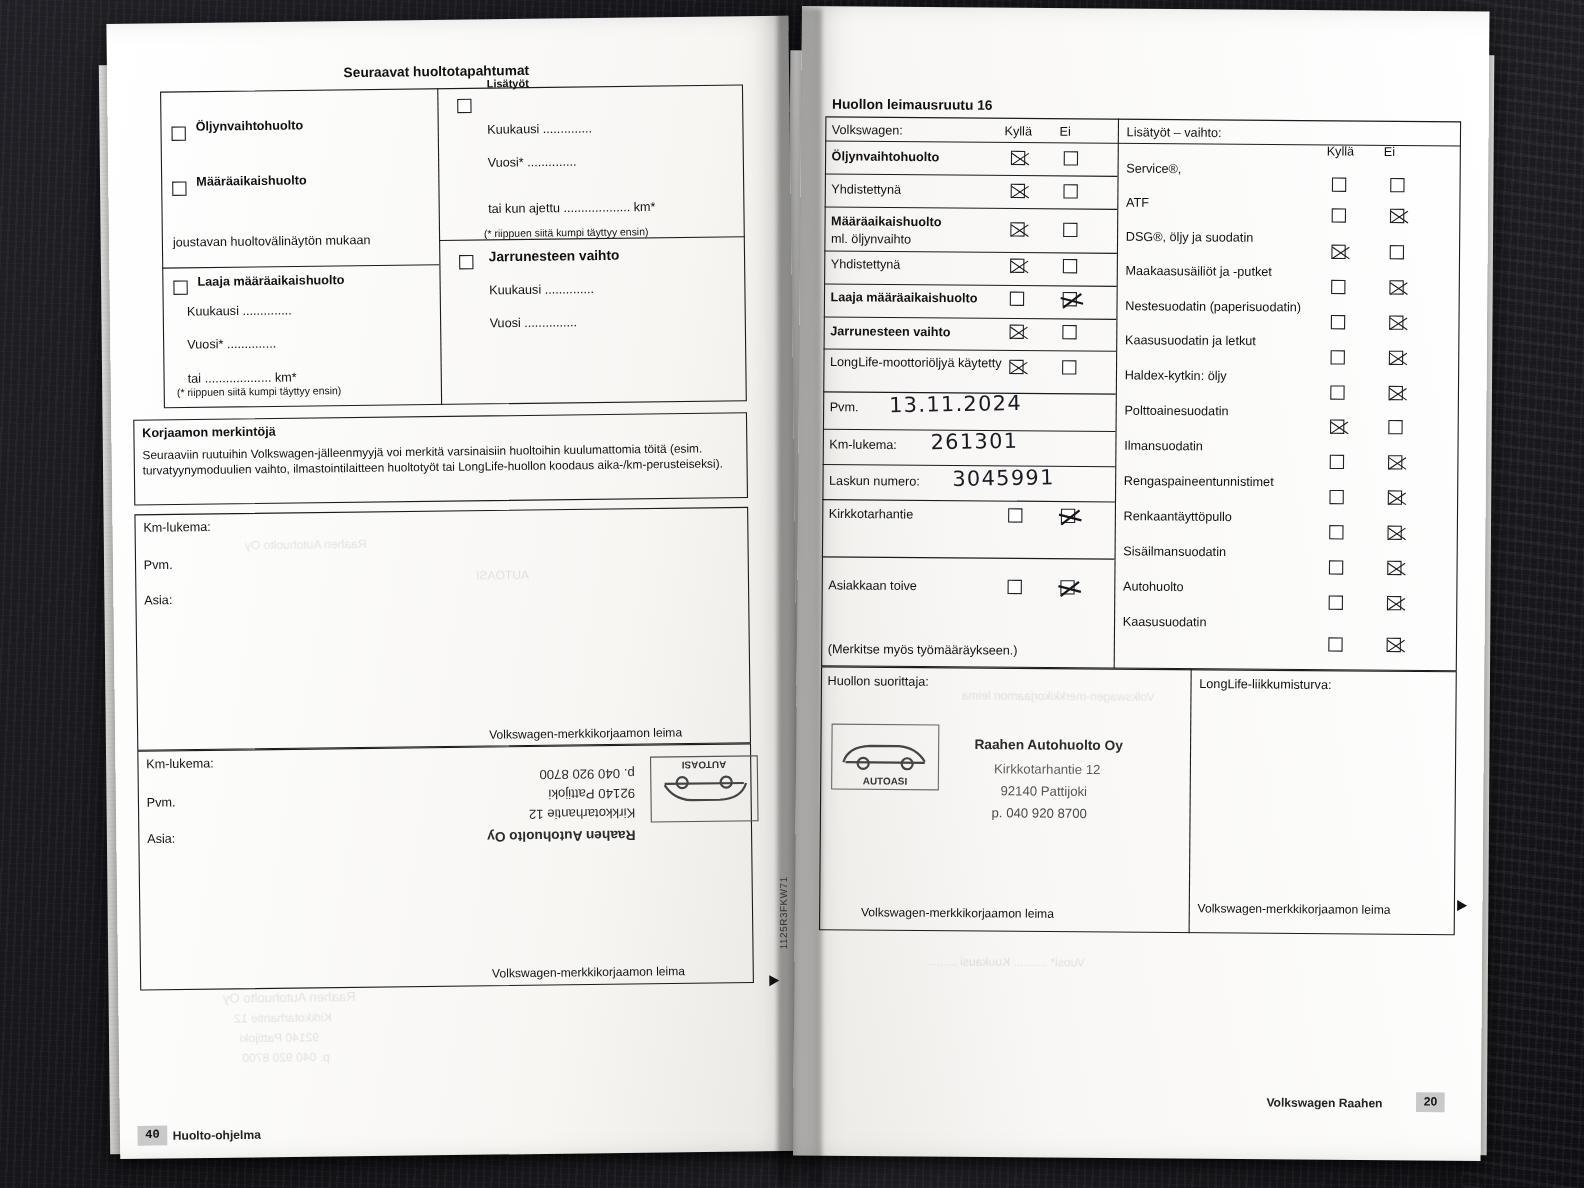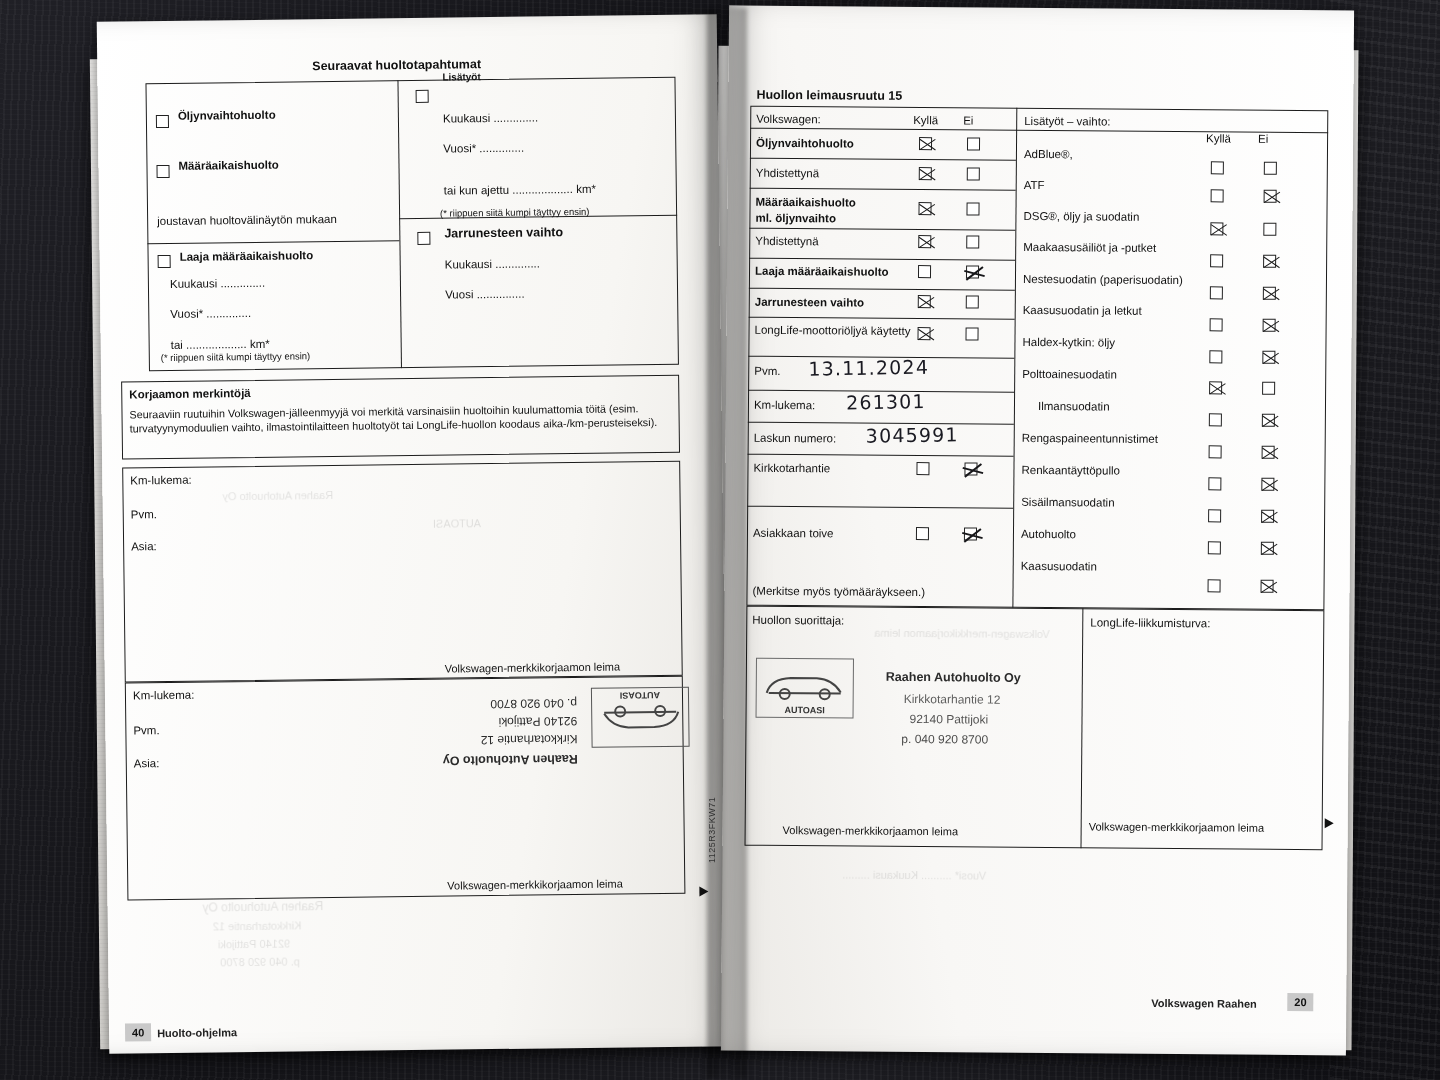--- a/index.html
+++ b/index.html
@@ -223,30 +223,30 @@
         <div class="txt">AUTOASI</div>
       </div>
 
       <div class="ghost" style="left:95px;top:880px;font-size:12px;">Raahen Autohuolto Oy</div>
       <div class="ghost" style="left:105px;top:900px;font-size:11px;">Kirkkotarhantie 12</div>
       <div class="ghost" style="left:110px;top:918px;font-size:11px;">92140 Pattijoki</div>
       <div class="ghost" style="left:112px;top:936px;font-size:11px;">p. 040 920 8700</div>
 
       <div class="tri" style="left:592px;top:872px;"></div>
 
-      <div class="pgnum" style="left:16px;top:1002px;">40</div>
+      <div class="pgnum" style="left:16px;top:1002px;font-family:Liberation Mono, monospace;">40</div>
       <div class="footer" style="left:48px;top:1006px;font-weight:bold;">Huolto-ohjelma</div>
 
     </div>
   </div>
 
   <div class="page right">
     <div class="inner">
 
-      <div class="lbl b" style="left:28px;top:82px;font-size:12.5px;">Huollon leimausruutu 15</div>
+      <div class="lbl b" style="left:28px;top:82px;font-size:12.5px;">Huollon leimausruutu 16</div>
 
       <div class="box" style="left:22px;top:100px;width:578px;height:500px;"></div>
 
       <div class="box" style="left:22px;top:122px;width:578px;height:0;border-top:1px solid #1c1c1c;border-left:none;border-right:none;border-bottom:none;"></div>
 
       <div class="box" style="left:288px;top:100px;width:0;height:500px;border-left:1px solid #1c1c1c;border-right:none;border-top:none;border-bottom:none;"></div>
 
       <div class="lbl" style="left:28px;top:106px;">Volkswagen:</div>
       <div class="lbl" style="left:185px;top:106px;">Kyllä</div>
       <div class="lbl" style="left:235px;top:106px;">Ei</div>
@@ -258,21 +258,21 @@
       <div class="cb x" style="left:191px;top:130px;"></div>
       <div class="cb" style="left:239px;top:130px;"></div>
       <div class="box" style="left:22px;top:152px;width:266px;height:0;border-top:1px solid #1c1c1c;border-left:none;border-right:none;border-bottom:none;"></div>
 
       <div class="lbl" style="left:28px;top:160px;">Yhdistettynä</div>
       <div class="cb x" style="left:191px;top:160px;"></div>
       <div class="cb" style="left:239px;top:160px;"></div>
       <div class="box" style="left:22px;top:182px;width:266px;height:0;border-top:1px solid #1c1c1c;border-left:none;border-right:none;border-bottom:none;"></div>
 
       <div class="lbl b" style="left:28px;top:189px;">Määräaikaishuolto</div>
-      <div class="lbl" style="left:28px;top:205px;font-weight:bold;">ml. öljynvaihto</div>
+      <div class="lbl" style="left:28px;top:205px;">ml. öljynvaihto</div>
       <div class="cb x" style="left:191px;top:195px;"></div>
       <div class="cb" style="left:239px;top:195px;"></div>
       <div class="box" style="left:22px;top:222px;width:266px;height:0;border-top:1px solid #1c1c1c;border-left:none;border-right:none;border-bottom:none;"></div>
 
       <div class="lbl" style="left:28px;top:228px;">Yhdistettynä</div>
       <div class="cb x" style="left:191px;top:228px;"></div>
       <div class="cb" style="left:239px;top:228px;"></div>
       <div class="box" style="left:22px;top:252px;width:266px;height:0;border-top:1px solid #1c1c1c;border-left:none;border-right:none;border-bottom:none;"></div>
 
       <div class="lbl b" style="left:28px;top:258px;">Laaja määräaikaishuolto</div>
@@ -306,21 +306,21 @@
       <div class="cb" style="left:191px;top:455px;"></div>
       <div class="cb x2" style="left:239px;top:455px;"></div>
       <div class="box" style="left:22px;top:500px;width:266px;height:0;border-top:1px solid #1c1c1c;border-left:none;border-right:none;border-bottom:none;"></div>
 
       <div class="lbl" style="left:28px;top:520px;">Asiakkaan toive</div>
       <div class="cb" style="left:191px;top:520px;"></div>
       <div class="cb x2" style="left:239px;top:520px;"></div>
 
       <div class="lbl" style="left:28px;top:578px;width:200px;">(Merkitse myös työmääräykseen.)</div>
 
-      <div class="lbl" style="left:296px;top:139px;">AdBlue®,</div>
+      <div class="lbl" style="left:296px;top:139px;">Service®,</div>
       <div class="cb" style="left:483px;top:152px;"></div>
       <div class="cb" style="left:536px;top:152px;"></div>
 
       <div class="lbl" style="left:296px;top:170px;">ATF</div>
       <div class="cb" style="left:483px;top:180px;"></div>
       <div class="cb x" style="left:536px;top:180px;"></div>
 
       <div class="lbl" style="left:296px;top:201px;">DSG®, öljy ja suodatin</div>
       <div class="cb x" style="left:483px;top:213px;"></div>
       <div class="cb" style="left:536px;top:213px;"></div>
@@ -338,21 +338,21 @@
       <div class="cb x" style="left:536px;top:309px;"></div>
 
       <div class="lbl" style="left:296px;top:327px;">Haldex-kytkin: öljy</div>
       <div class="cb" style="left:483px;top:341px;"></div>
       <div class="cb x" style="left:536px;top:341px;"></div>
 
       <div class="lbl" style="left:296px;top:359px;">Polttoainesuodatin</div>
       <div class="cb x" style="left:483px;top:372px;"></div>
       <div class="cb" style="left:536px;top:372px;"></div>
 
-      <div class="lbl" style="left:312px;top:391px;">Ilmansuodatin</div>
+      <div class="lbl" style="left:296px;top:391px;">Ilmansuodatin</div>
       <div class="cb" style="left:483px;top:404px;"></div>
       <div class="cb x" style="left:536px;top:404px;"></div>
 
       <div class="lbl" style="left:296px;top:423px;">Rengaspaineentunnistimet</div>
       <div class="cb" style="left:483px;top:436px;"></div>
       <div class="cb x" style="left:536px;top:436px;"></div>
 
       <div class="lbl" style="left:296px;top:455px;">Renkaantäyttöpullo</div>
       <div class="cb" style="left:483px;top:468px;"></div>
       <div class="cb x" style="left:536px;top:468px;"></div>

